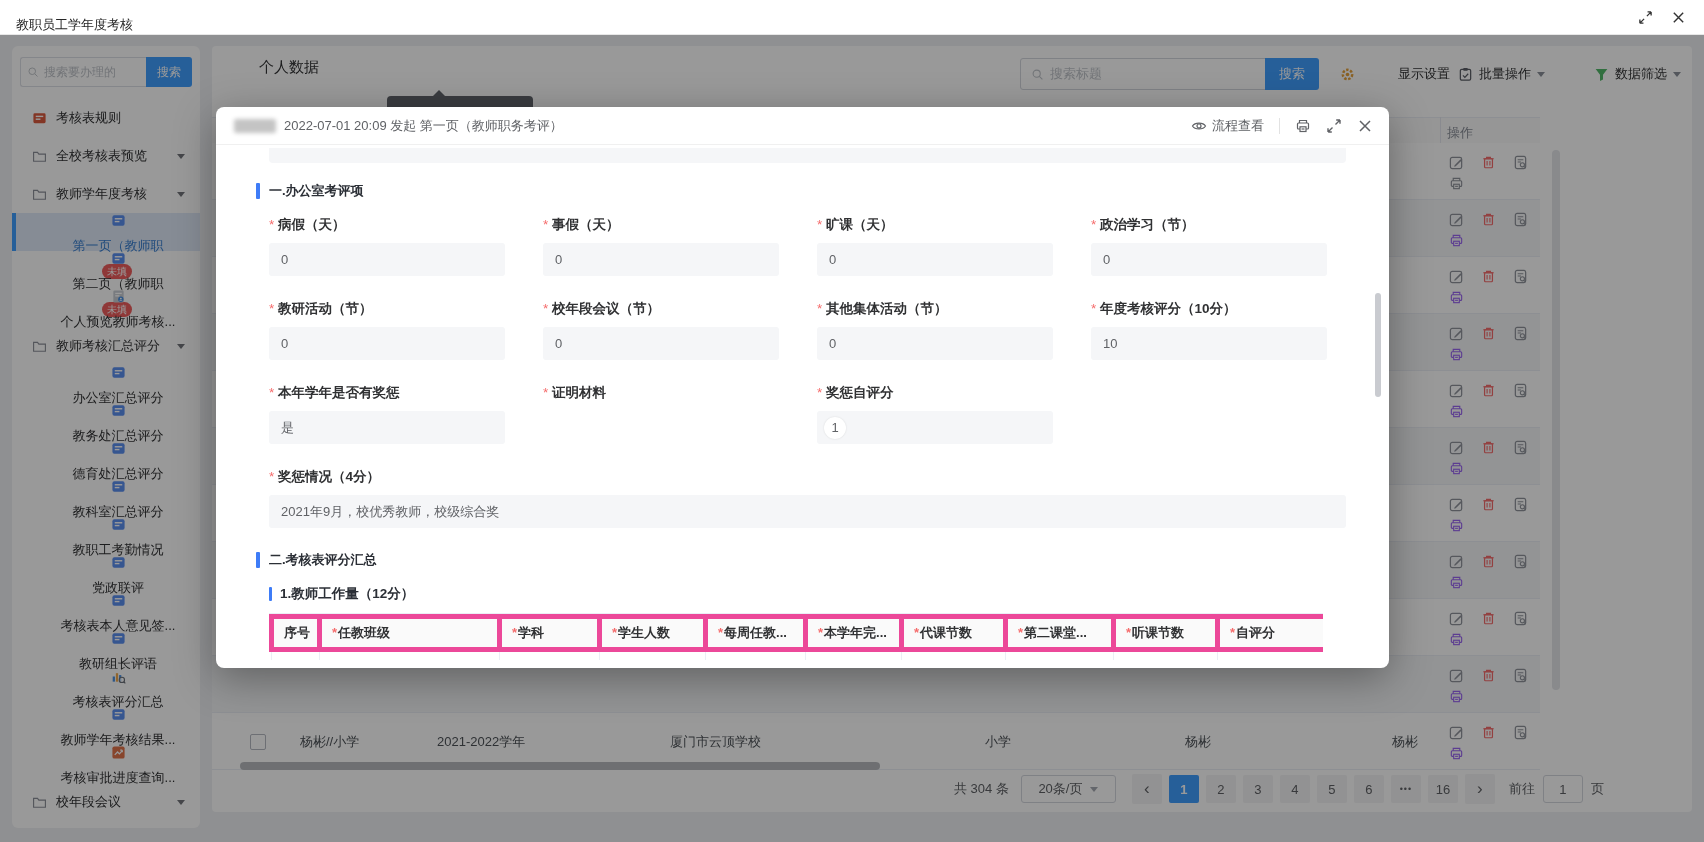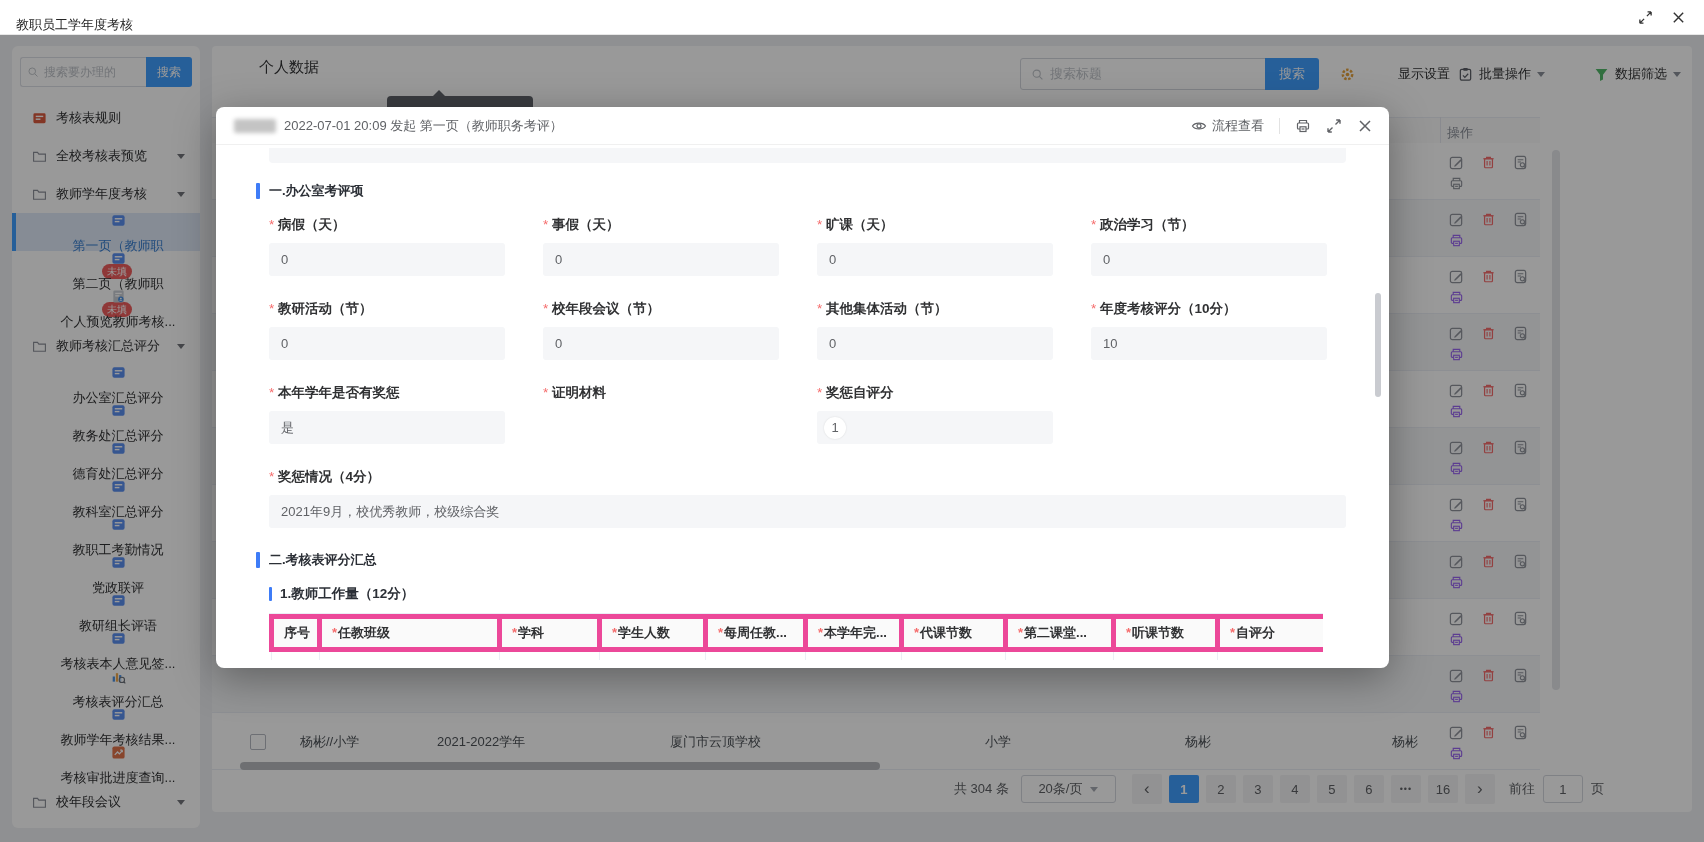--- a/index.html
+++ b/index.html
@@ -304,27 +304,27 @@
         <div class="sb-item sub">
           <svg class="ic">
               <use href="#i-doc"></use>
             </svg>
           <span class="lbl">党政联评</span>
         </div>
         <div class="sb-item sub">
           <svg class="ic">
               <use href="#i-doc"></use>
             </svg>
+          <span class="lbl">考核表本人意见签...</span>
+        </div>
+        <div class="sb-item sub">
+          <svg class="ic">
+              <use href="#i-doc"></use>
+            </svg>
           <span class="lbl">教研组长评语</span>
-        </div>
-        <div class="sb-item sub">
-          <svg class="ic">
-              <use href="#i-doc"></use>
-            </svg>
-          <span class="lbl">考核表本人意见签...</span>
         </div>
         <div class="sb-item sub">
           <svg class="ic">
               <use href="#i-chart"></use>
             </svg>
           <span class="lbl">考核表评分汇总</span>
         </div>
         <div class="sb-item sub">
           <svg class="ic">
               <use href="#i-doc"></use>

